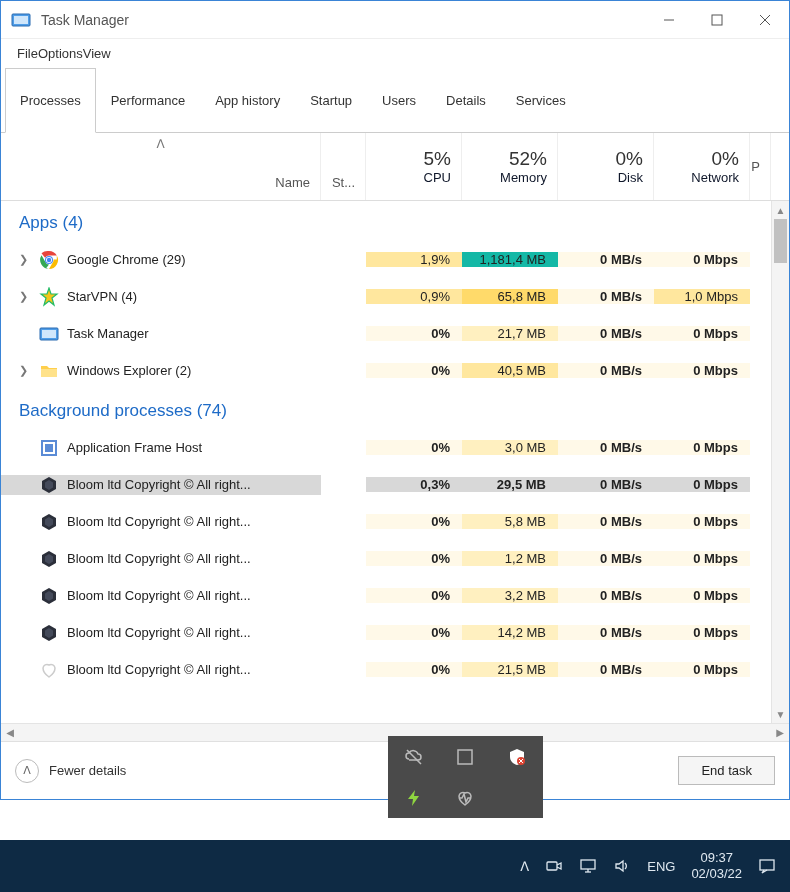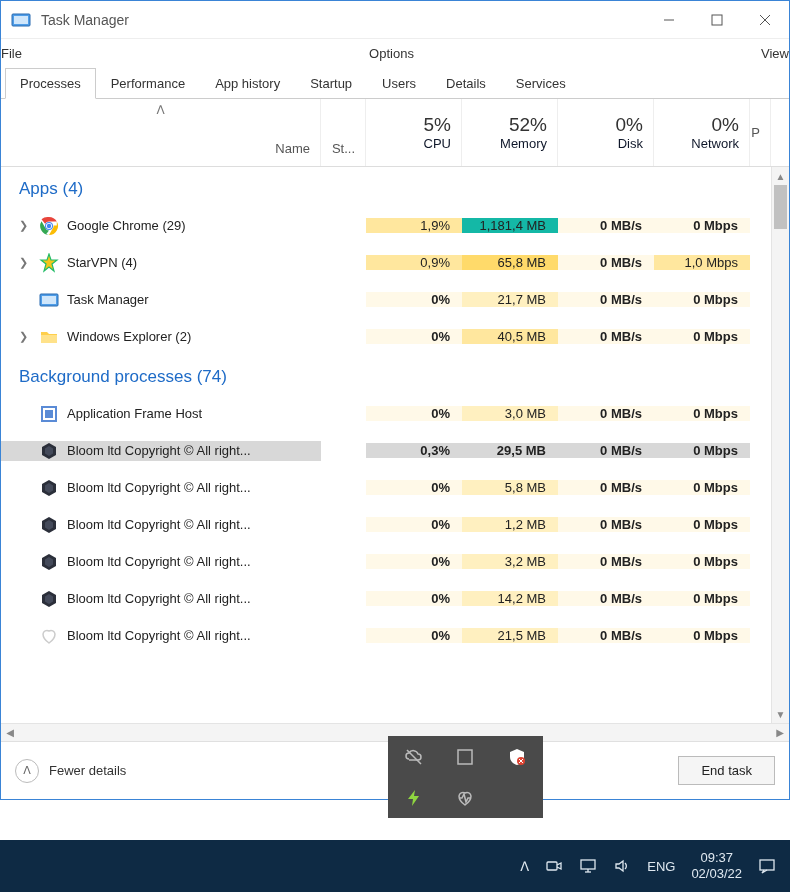--- a/index.html
+++ b/index.html
@@ -3,24 +3,24 @@
 <meta charset="utf-8">
 <style>
   * { box-sizing: border-box; margin: 0; padding: 0; }
   body { font-family: "Segoe UI", Tahoma, sans-serif; font-size: 13px; color: #222; width:790px; height:892px; overflow:hidden; background:#fff; }
   .window { width:790px; height:800px; border:1px solid #3a84d6; position:relative; background:#fff; display:flex; flex-direction:column;}
   .titlebar { height:38px; display:flex; align-items:center; background:#fff; border-bottom:1px solid #eee; }
   .titlebar .icon { width:24px; height:24px; margin:0 8px; display:flex; align-items:center; justify-content:center; }
   .titlebar .title { font-size:14px; color:#555;}
   .winbtns { margin-left:auto; display:flex; }
   .winbtn { width:48px; height:38px; display:flex; align-items:center; justify-content:center; color:#555; }
-  .menubar { height:28px; display:flex; align-items:center; padding:0 0; gap:14px; font-size:13px; color:#333;justify-content:space-between;}
+  .menubar { height:28px; display:flex; align-items:center; padding:0 16px; font-size:13px; color:#333;}
   .menubar div { cursor:default; }
   .tabs { display:flex; border-bottom:1px solid #ccc; padding-left:4px;}
-  .tab { padding:7px 14px; color:#333; border:1px solid transparent; border-bottom:none; position:relative; top:1px; }
+  .tab { padding:24px 14px; color:#333; border:1px solid transparent; border-bottom:none; position:relative; top:1px; }
   .tab.active { background:#fff; border-color:#ccc; border-bottom:1px solid #fff; }
   .header-row { display:flex; height:68px; border-bottom:1px solid #ddd; }
   .header-row .cell { border-right:1px solid #eee; display:flex; flex-direction:column; justify-content:center; padding:4px 10px; }
   .name-col { width:320px; }
   .st-col { width:45px; }
   .num-col { width:96px; text-align:right; align-items:flex-end;}
   .num-col .pct { font-size:19px; color:#333; }
   .num-col .lbl { font-size:13px; color:#0f172a; }
   .name-label-bottom { align-self:flex-end; margin-top:auto; padding-bottom:6px; color:#555;}
   .sortarrow { align-self:center; font-size:12px; color:#777; margin-bottom:4px;}

